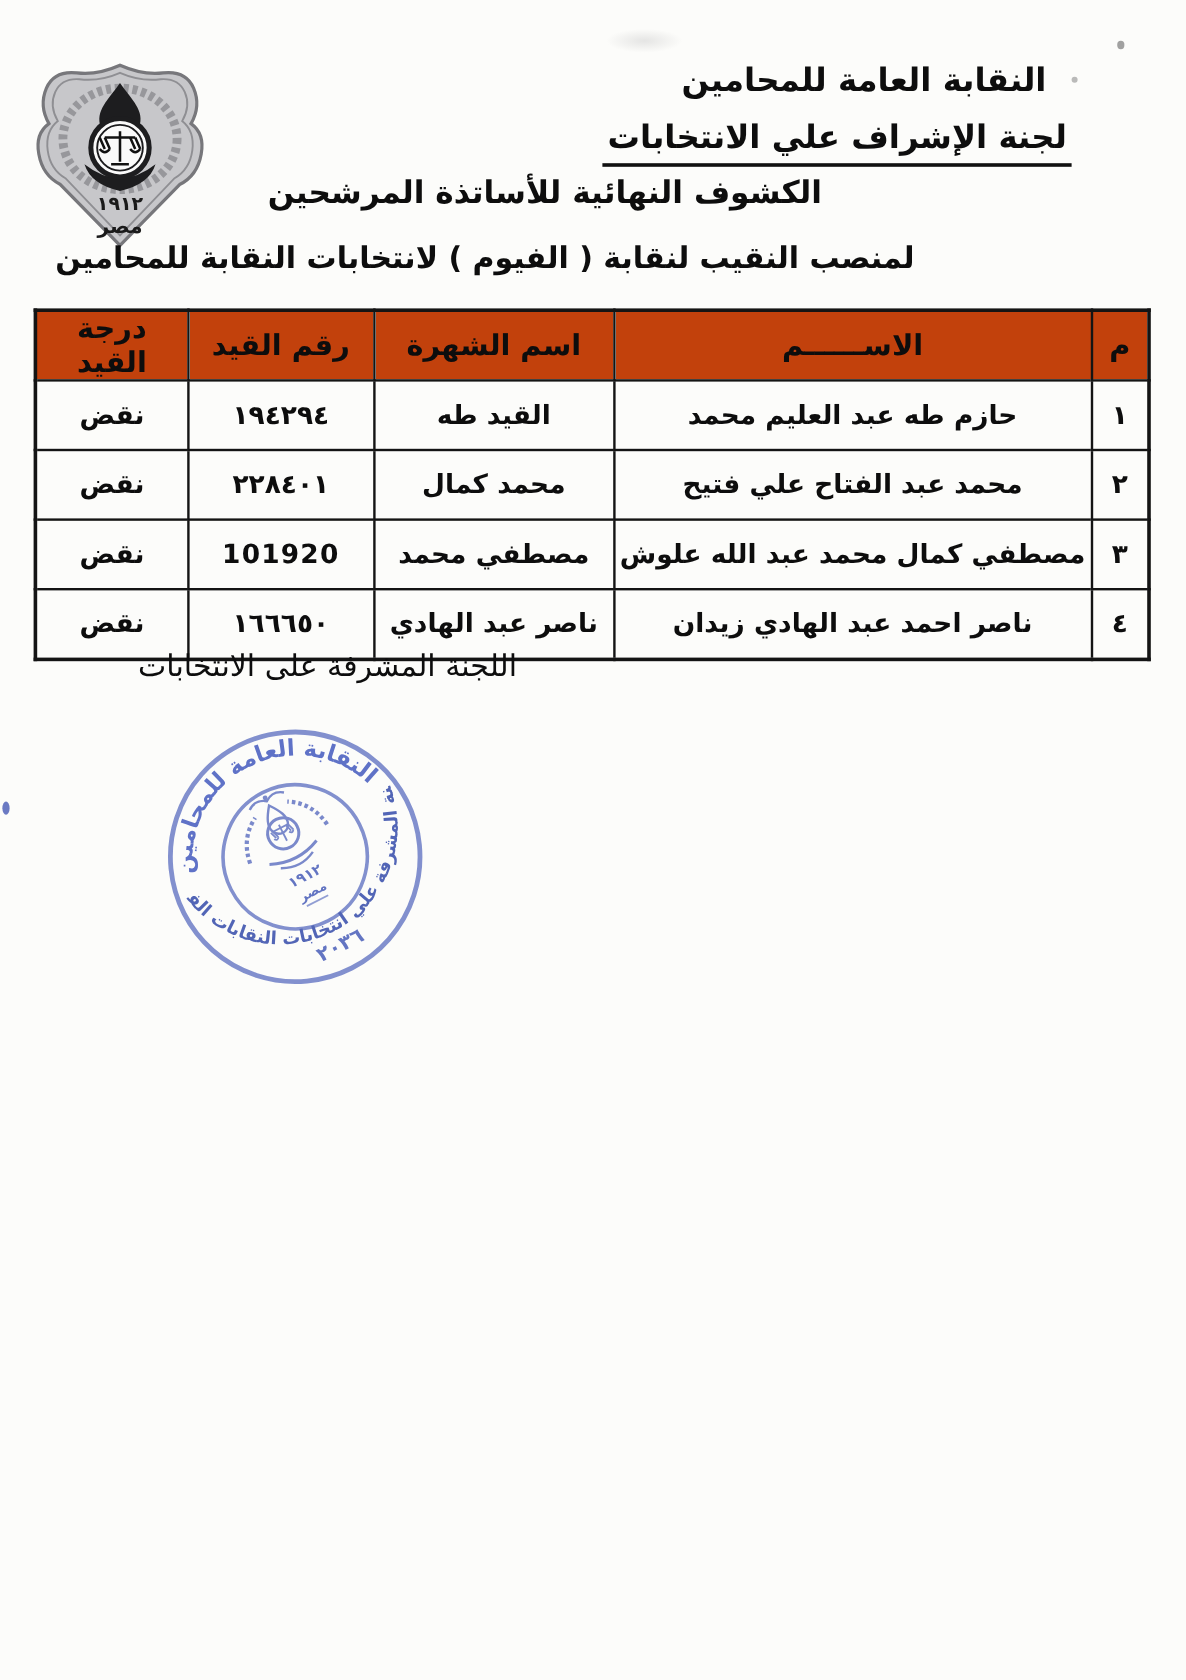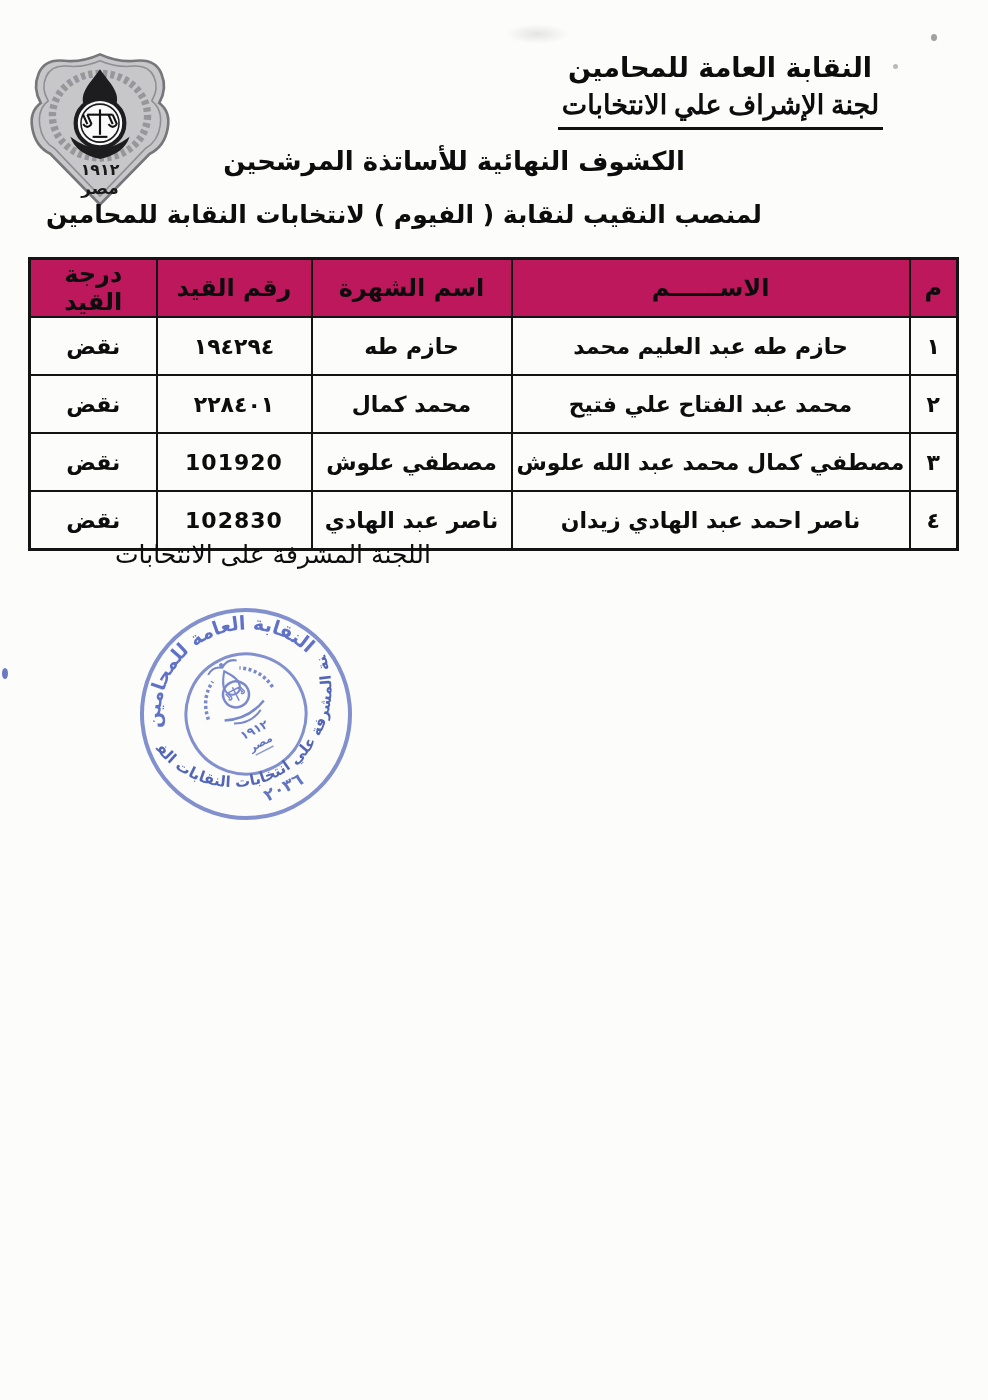--- a/index.html
+++ b/index.html
@@ -6,35 +6,35 @@
   body{
     width:988px;height:1400px;position:relative;overflow:hidden;
     background:#fcfcfa;
     font-family:"DejaVu Sans", sans-serif;
     color:#0d0d0d;
   }
   .abs{position:absolute;}
   
   .hline{font-weight:bold;white-space:nowrap;text-align:center;direction:rtl;}
   .org-title{left:560px;top:52px;width:320px;font-size:27px;}
-  .committee-title{left:548px;top:89px;width:345px;font-size:27px;font-family:Liberation Serif, serif;}
+  .committee-title{left:548px;top:99px;width:345px;font-size:27px;}
   .committee-title span{display:inline-block;border-bottom:3px solid #111;padding:0 4px 6px;}
   .list-title{left:275px;top:146px;width:410px;font-size:26px;}
   .position-title{left:222px;top:200px;width:540px;font-size:25px;}
   
   table.cand{
     position:absolute;left:28px;top:257px;width:928px;
     border-collapse:collapse;direction:rtl;table-layout:fixed;
   }
   table.cand th,table.cand td{
     border:2px solid #141414;text-align:center;vertical-align:middle;
     font-weight:bold;padding:0 4px;overflow:hidden;
   }
   table.cand{border:3px solid #141414;}
-  table.cand th{height:54px;background:#be185d;font-size:24px;}
+  table.cand th{height:54px;background:#c2410c;font-size:24px;}
   table.cand td{height:56px;font-size:22px;}
   td.num{font-size:21px;letter-spacing:1px;}
   
   .closing-line{left:98px;top:540px;width:350px;font-size:25px;font-weight:normal;
     text-align:center;direction:rtl;white-space:nowrap;}
   
   .stamp-wrap{left:110px;top:578px;width:272px;height:272px;
     transform:rotate(-27deg);opacity:.88;}
   
   .smudge{left:505px;top:24px;width:64px;height:20px;border-radius:50%;
@@ -89,43 +89,43 @@
       <tr>
     <th>م</th>
     <th>الاســــــم</th>
     <th>اسم الشهرة</th>
     <th>رقم القيد</th>
     <th>درجة القيد</th>
   </tr>
   <tr>
     <td>١</td>
     <td>حازم طه عبد العليم محمد</td>
-    <td>حازم طه</td>
+    <td>القيد طه</td>
     <td class="num">١٩٤٢٩٤</td>
     <td>نقض</td>
   </tr>
   <tr>
     <td>٢</td>
     <td>محمد عبد الفتاح علي فتيح</td>
     <td>محمد كمال</td>
     <td class="num">٢٢٨٤٠١</td>
     <td>نقض</td>
   </tr>
   <tr>
     <td>٣</td>
     <td>مصطفي كمال محمد عبد الله علوش</td>
-    <td>مصطفي علوش</td>
+    <td>مصطفي محمد</td>
     <td class="num">101920</td>
     <td>نقض</td>
   </tr>
   <tr>
     <td>٤</td>
     <td>ناصر احمد عبد الهادي زيدان</td>
     <td>ناصر عبد الهادي</td>
-    <td class="num">102830</td>
+    <td class="num">١٦٦٦٥٠</td>
     <td>نقض</td>
   </tr>
 </tbody>
   </table>
 
 <div class="abs closing-line">اللجنة المشرفة على الانتخابات</div>
 
 <div class="abs stamp-wrap">
 <svg width="272" height="272" viewBox="-136 -136 272 272">
   <defs>

